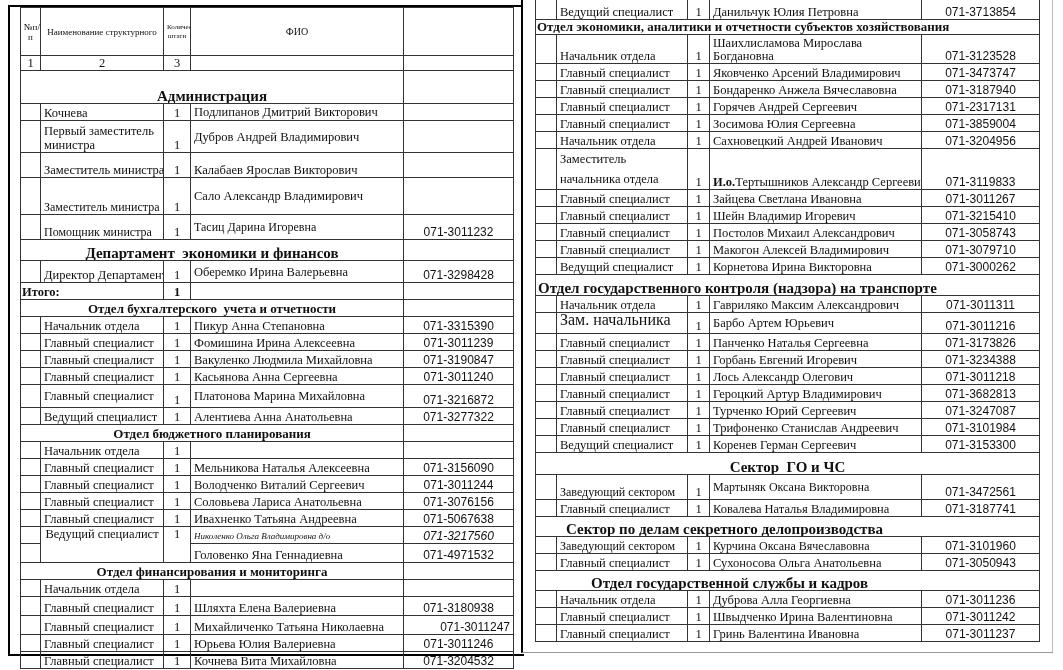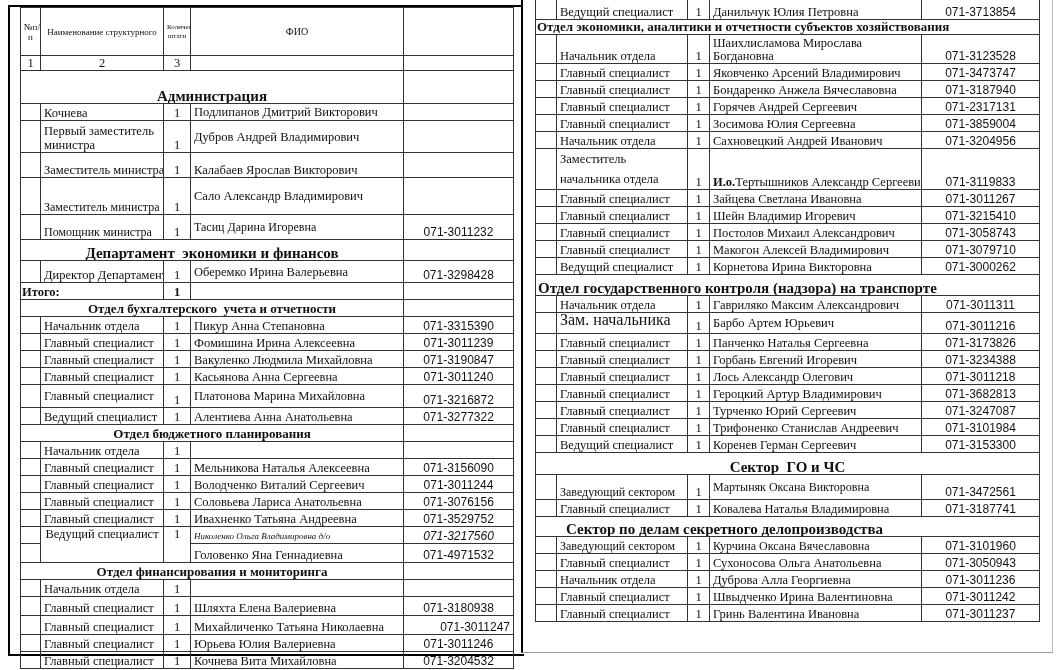--- a/index.html
+++ b/index.html
@@ -192,21 +192,21 @@
           <td>Главный специалист</td>
           <td class="num">1</td>
           <td>Соловьева Лариса Анатольевна</td>
           <td class="phone">071-3076156</td>
         </tr>
     <tr style="height:17px">
           <td></td>
           <td>Главный специалист</td>
           <td class="num">1</td>
           <td>Ивахненко Татьяна Андреевна</td>
-          <td class="phone">071-3529752</td>
+          <td class="phone">071-5067638</td>
         </tr>
     <tr style="height:17px">
           <td></td>
           <td rowspan="2" style="vertical-align:top;text-align:center">Ведущий специалист</td>
           <td rowspan="2" class="num" style="vertical-align:top">1</td>
           <td class="ital">Николенко Ольга Владимировна д/о</td>
           <td class="phone ital-phone">071-3217560</td>
         </tr>
     <tr style="height:19px">
           <td></td>
@@ -461,20 +461,23 @@
           <td class="phone">071-3101960</td>
         </tr>
     <tr style="height:17px">
           <td></td>
           <td>Главный специалист</td>
           <td class="num">1</td>
           <td>Сухоносова Ольга Анатольевна</td>
           <td class="phone">071-3050943</td>
         </tr>
 
+    <tr style="height:20px">
+          <td colspan="5" class="section big" style="text-align:left;padding-left:55px">Отдел государственной службы и кадров</td>
+        </tr>
     <tr style="height:17px">
           <td></td>
           <td>Начальник отдела</td>
           <td class="num">1</td>
           <td>Дуброва Алла Георгиевна</td>
           <td class="phone">071-3011236</td>
         </tr>
     <tr style="height:17px">
           <td></td>
           <td>Главный специалист</td>

